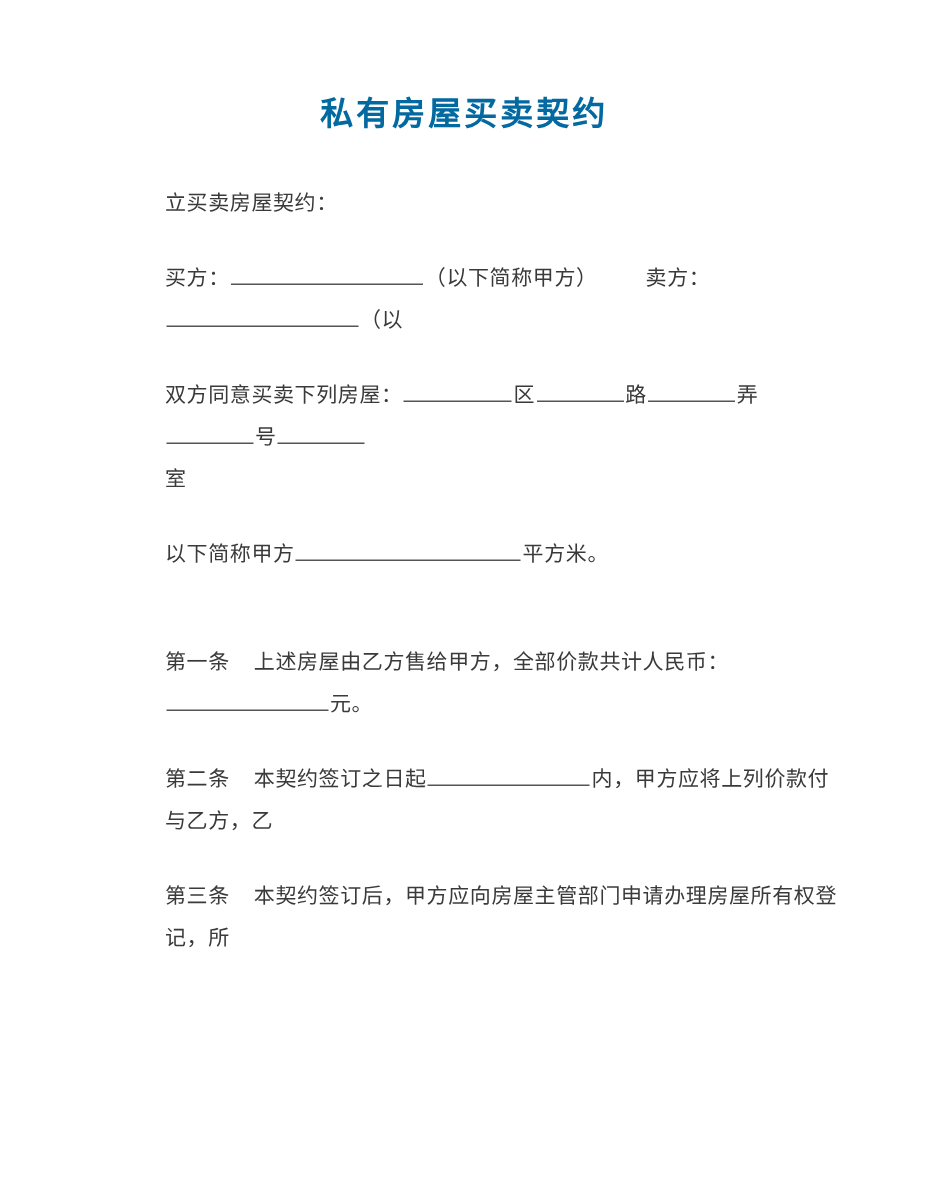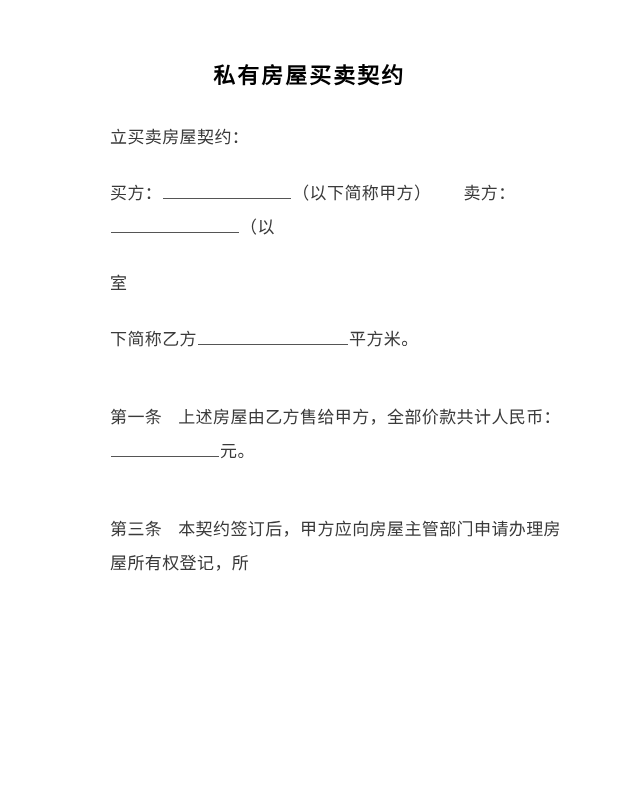--- a/index.html
+++ b/index.html
@@ -21,31 +21,31 @@
     height: 800px;
     box-sizing: border-box;
     background: #ffffff;
     position: relative;
   }
   .doc-title {
     text-align: center;
     font-size: 22px;
     font-weight: bold;
     letter-spacing: 2px;
-    color: #000000;
+    color: #0369a1;
     margin: 0;
     padding-top: 62px;
     padding-bottom: 0;
     line-height: 1.3;
   }
   .body-block {
     padding: 0 56px 0 110px;
   }
   .para {
-    font-size: 17px;
+    font-size: 14px;
     line-height: 2.0;
     color: #3a3a3a;
     margin: 0;
     letter-spacing: 0.4px;
     white-space: normal;
   }
   .spacer-md { height: 22px; }
   .spacer-lg { height: 30px; }
 
   
@@ -82,40 +82,46 @@
 
     <div class="spacer-md"></div>
 
     <p class="para">
       <span>买方：</span><span class="blank b-xl"></span><span>（以下简称甲方）</span><span class="gap-party"></span><span>卖方：</span><span class="blank b-xl"></span><span>（以</span>
     </p>
 
     <div class="spacer-md"></div>
 
     <p class="para">
+      <span>双方同意买卖下列房屋：</span><span class="blank b-md"></span><span>区</span><span class="blank b-sm"></span><span>路</span><span class="blank b-sm"></span><span>弄</span><span class="blank b-sm"></span><span>号</span><span class="blank b-sm"></span>
+    </p>
+    <p class="para">
       <span>室</span>
     </p>
 
     <div class="spacer-md"></div>
 
     <p class="para">
-      <span>下简称乙方</span><span class="blank b-xxl"></span><span>平方米。</span>
+      <span>以下简称甲方</span><span class="blank b-xxl"></span><span>平方米。</span>
     </p>
 
     <div class="spacer-md"></div>
 
 
     <div class="spacer-md"></div>
 
     <p class="para">
       <span class="article-label">第一条</span><span class="gap-wide"></span><span>上述房屋由乙方售给甲方，全部价款共计人民币：</span><span class="blank b-lg"></span><span>元。</span>
     </p>
 
     <div class="spacer-md"></div>
 
+    <p class="para">
+      <span class="article-label">第二条</span><span class="gap-wide"></span><span>本契约签订之日起</span><span class="blank b-lg"></span><span>内，甲方应将上列价款付与乙方，乙</span>
+    </p>
 
     <div class="spacer-md"></div>
 
     <p class="para">
       <span class="article-label">第三条</span><span class="gap-wide"></span><span>本契约签订后，甲方应向房屋主管部门申请办理房屋所有权登记，所</span>
     </p>
 
   </div>
 </div>
 

